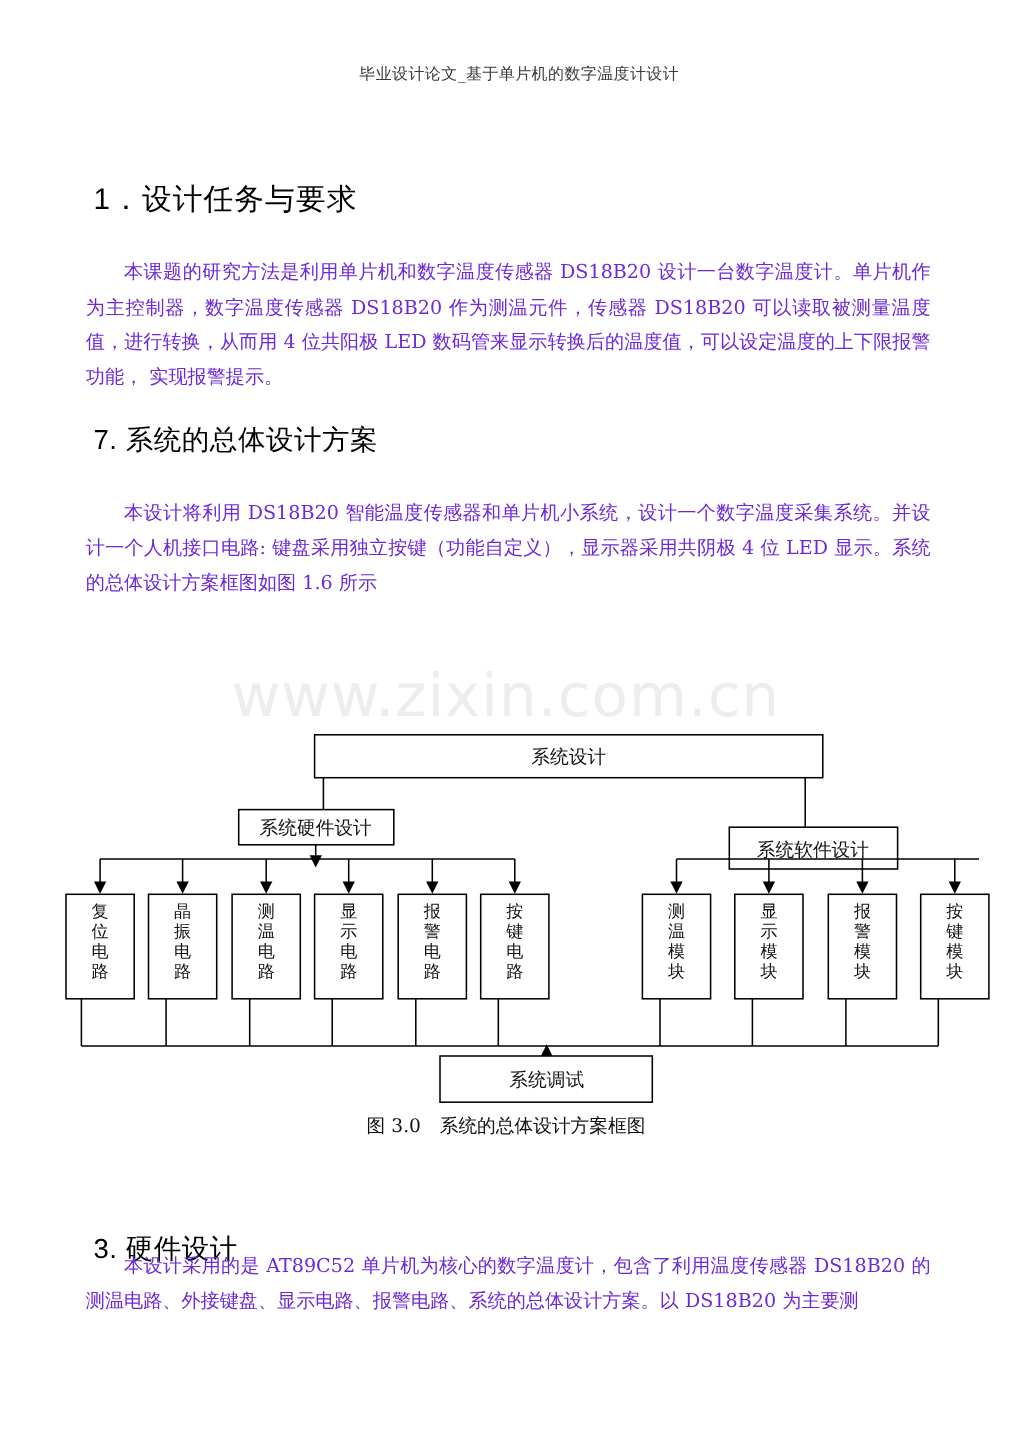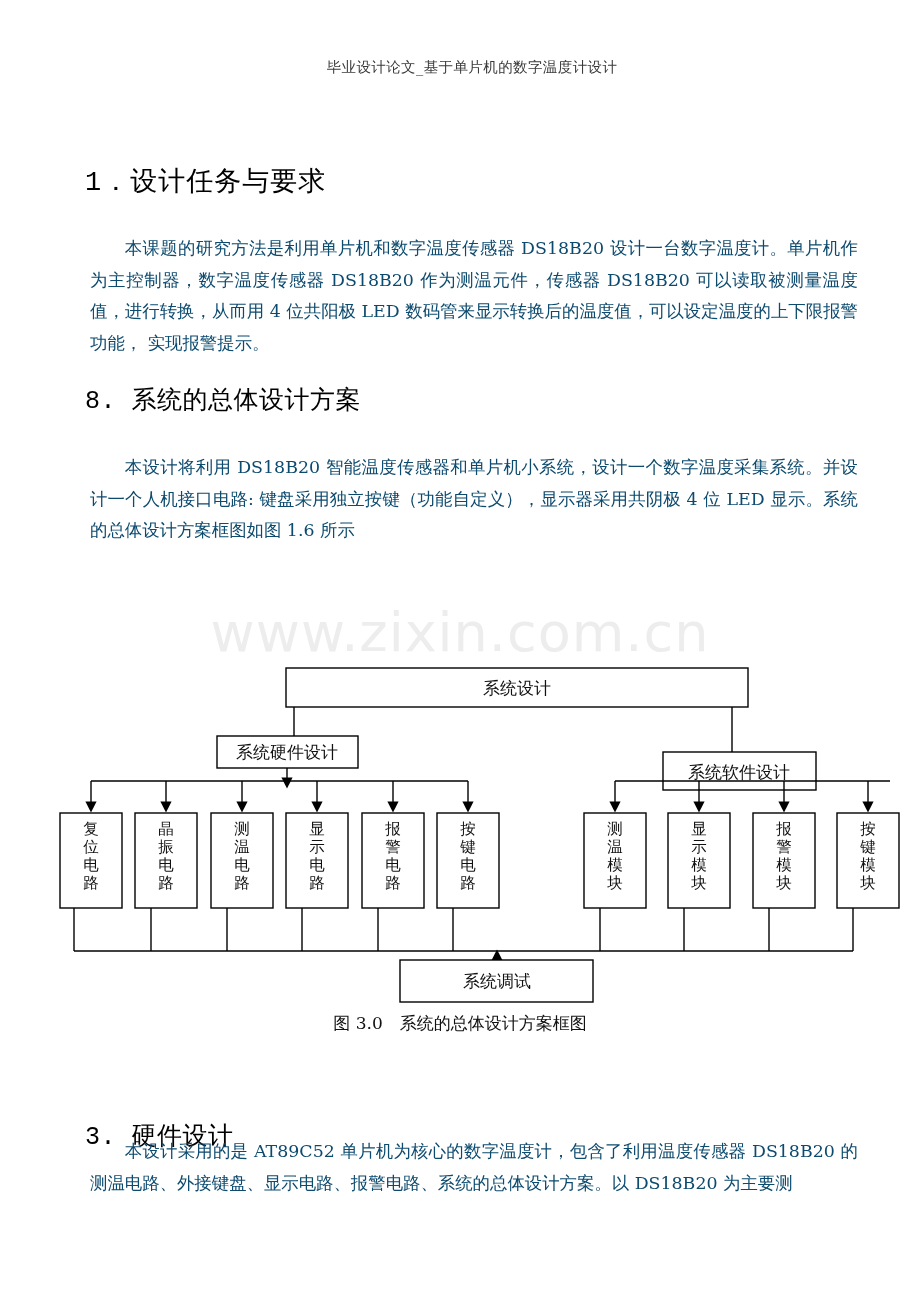--- a/index.html
+++ b/index.html
@@ -31,41 +31,41 @@
     font-size: 14.5px;
     color: #3a3a3a;
     letter-spacing: 0.4px;
     padding-left: 12px;
   }
 
   
   .h-sans {
     position: absolute;
     left: 85px;
-    font-family: Liberation Mono, monospace;
+    font-family: Liberation Sans, sans-serif;
     font-weight: 400;
     color: #000;
     white-space: pre;
   }
   #sec1 { top: 163px; font-size: 27px; letter-spacing: 1px; }
   #sec2 { top: 383px; font-size: 25px; letter-spacing: 0.5px; }
   #sec3 { top: 1073px; font-size: 25px; letter-spacing: 0.5px; margin-top: 46px; }
 
   
   .para {
     position: absolute;
-    left: 90px;
+    left: 78px;
     width: 768px;
     font-family: "DejaVu Serif", "Liberation Serif", serif;
     font-size: 17.4px;
     line-height: 31.5px;
     text-align: justify;
     text-justify: inter-ideograph;
     text-indent: 2em;
-    color: #0c4a6e;
+    color: #6d28d9;
   }
   #p1 { top: 233px; }
   #p2 { top: 452px; }
   #p3 { top: 1136px; }
 
   
   .watermark {
     position: absolute;
     left: 0;
     top: 601px;
@@ -114,21 +114,21 @@
 </head>
 <body>
 
 <div class="page">
 
   <div class="doc-header">毕业设计论文_基于单片机的数字温度计设计</div>
 
   <div class="h-sans" id="sec1">1．设计任务与要求</div>
   <div class="para" id="p1">本课题的研究方法是利用单片机和数字温度传感器 DS18B20 设计一台数字温度计。单片机作为主控制器，数字温度传感器 DS18B20 作为测温元件，传感器 DS18B20 可以读取被测量温度值，进行转换，从而用 4 位共阳极 LED 数码管来显示转换后的温度值，可以设定温度的上下限报警功能， 实现报警提示。</div>
 
-  <div class="h-sans" id="sec2">8. 系统的总体设计方案</div>
+  <div class="h-sans" id="sec2">7. 系统的总体设计方案</div>
   <div class="para" id="p2">本设计将利用 DS18B20 智能温度传感器和单片机小系统，设计一个数字温度采集系统。并设计一个人机接口电路: 键盘采用独立按键（功能自定义），显示器采用共阴极 4 位 LED 显示。系统的总体设计方案框图如图 1.6 所示</div>
 
   <div class="watermark">www.zixin.com.cn</div>
 
   <div class="diagram">
     <svg width="920" height="360" viewBox="0 0 920 360" xmlns="http://www.w3.org/2000/svg">
       <defs>
         <marker id="ah" markerWidth="10" markerHeight="10" refX="5" refY="5" orient="auto">
           <path d="M1,1 L9,5 L1,9 Z" fill="#000"></path>
         </marker>

